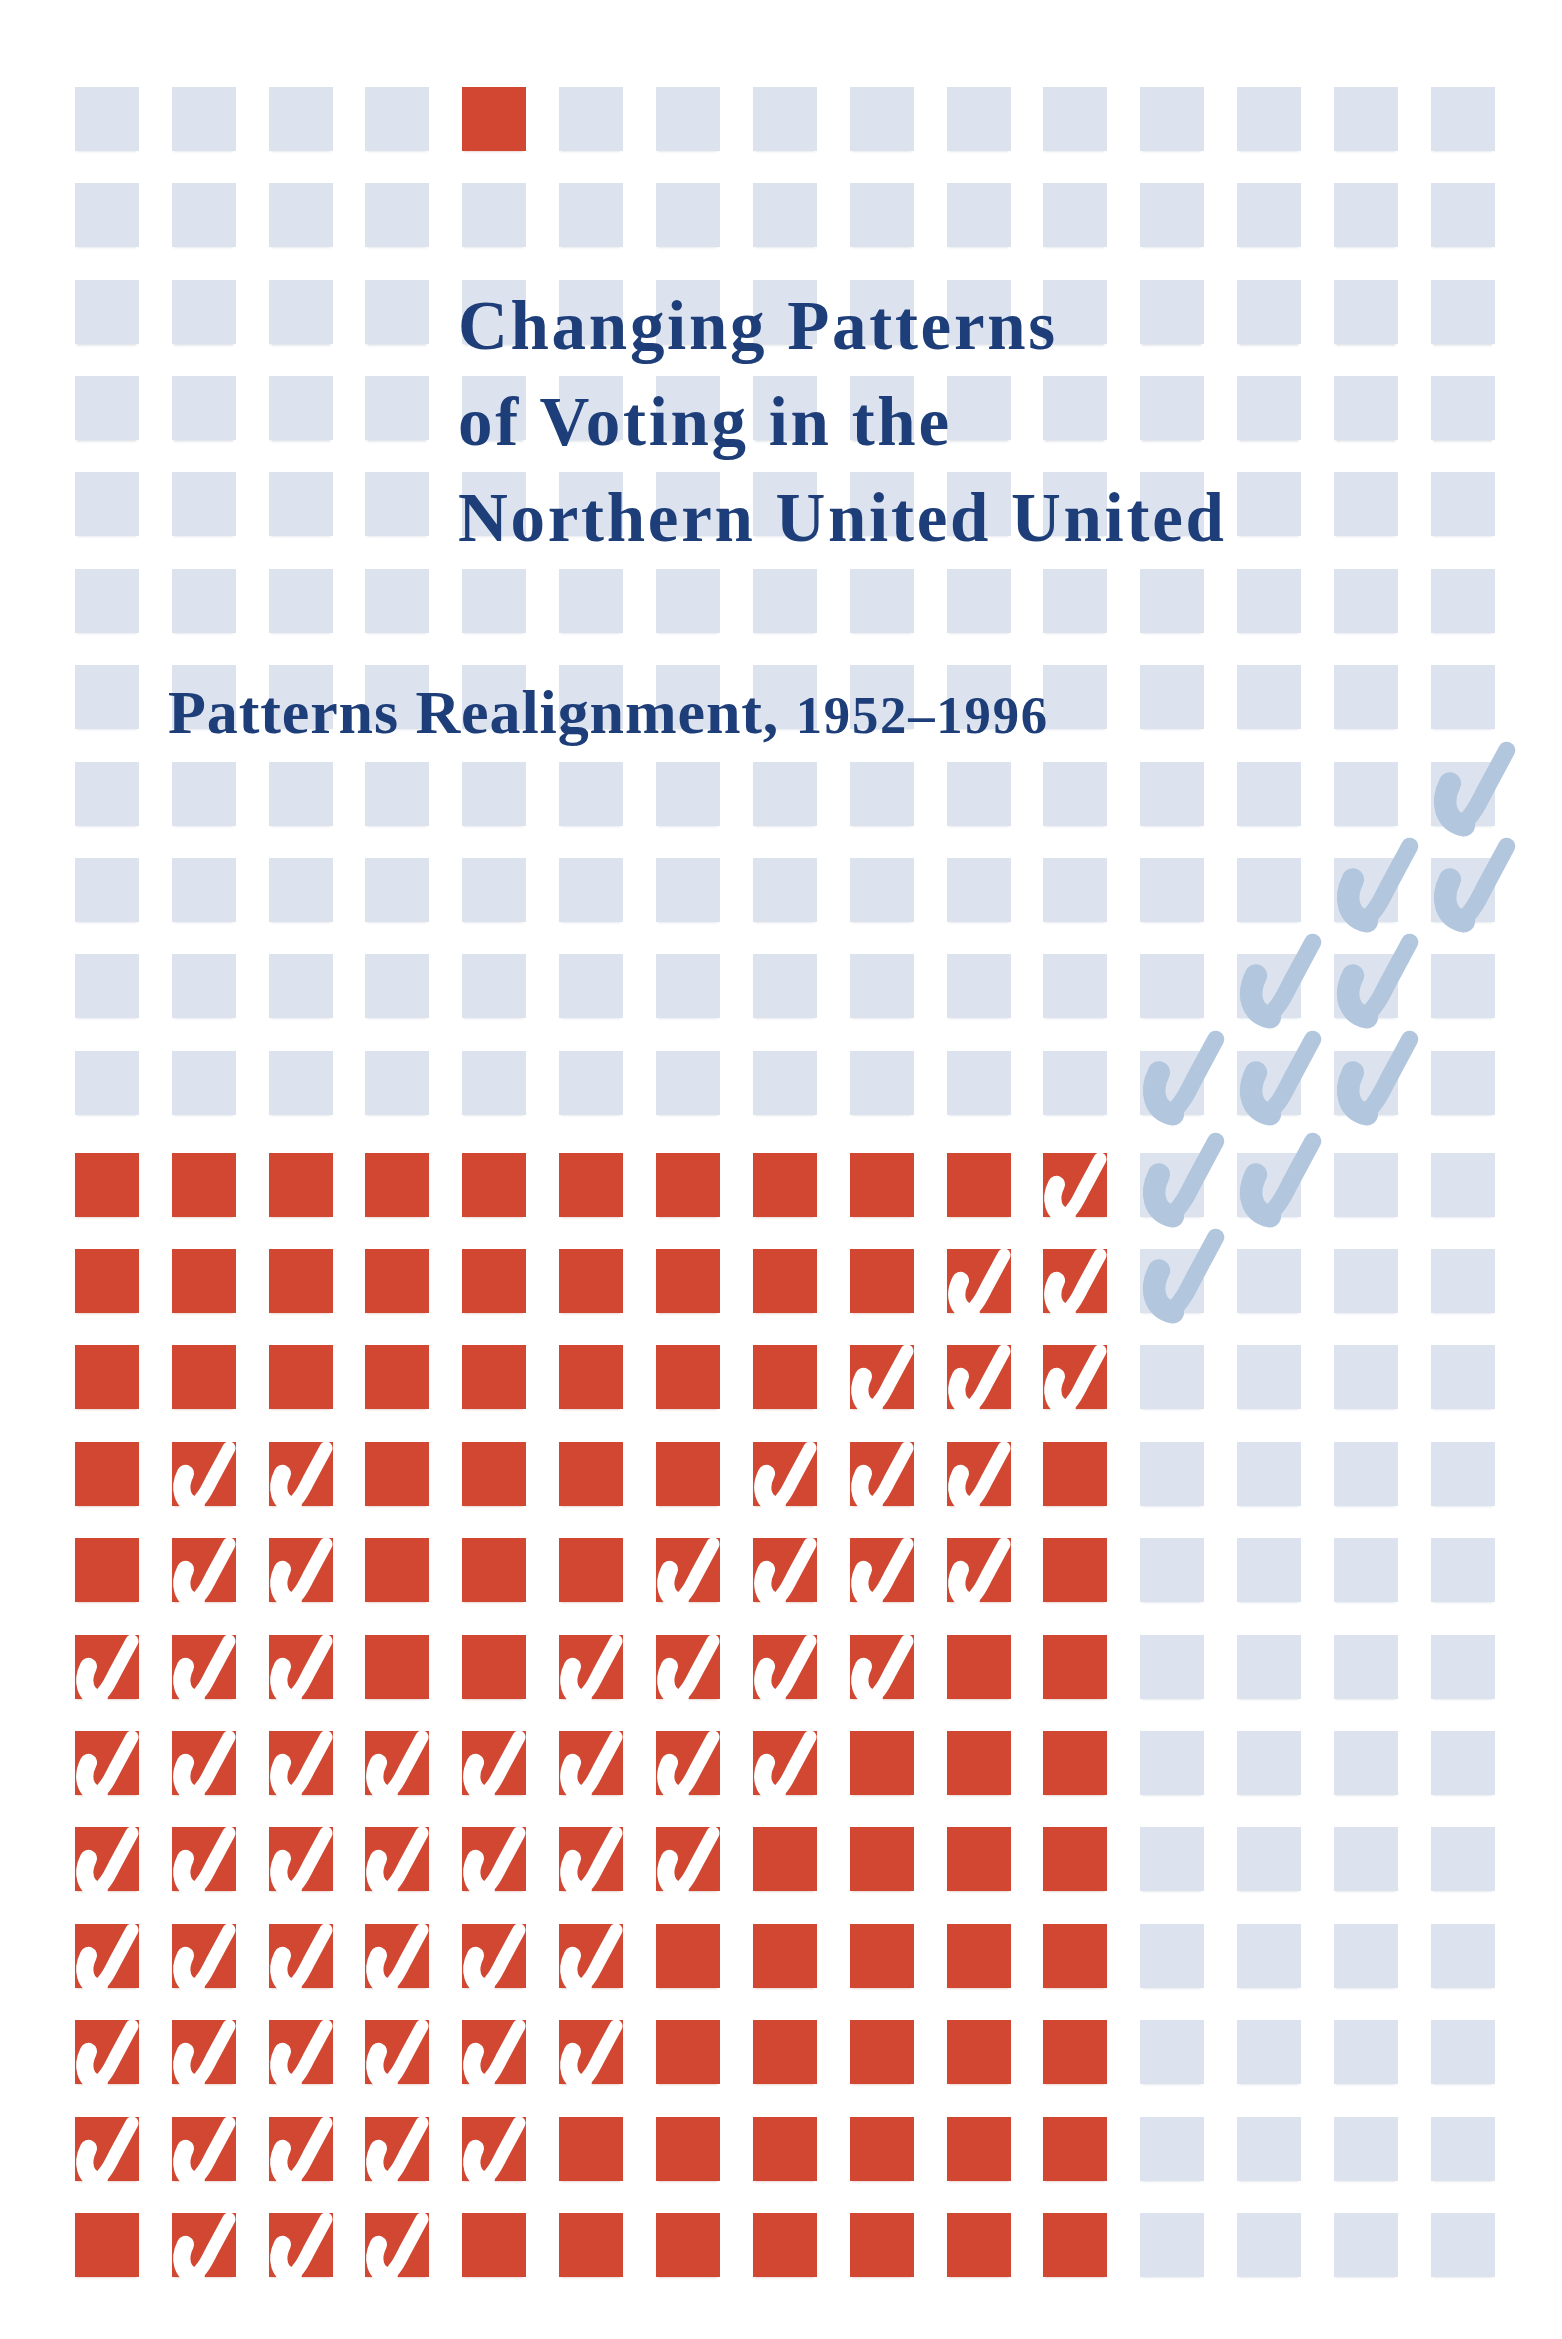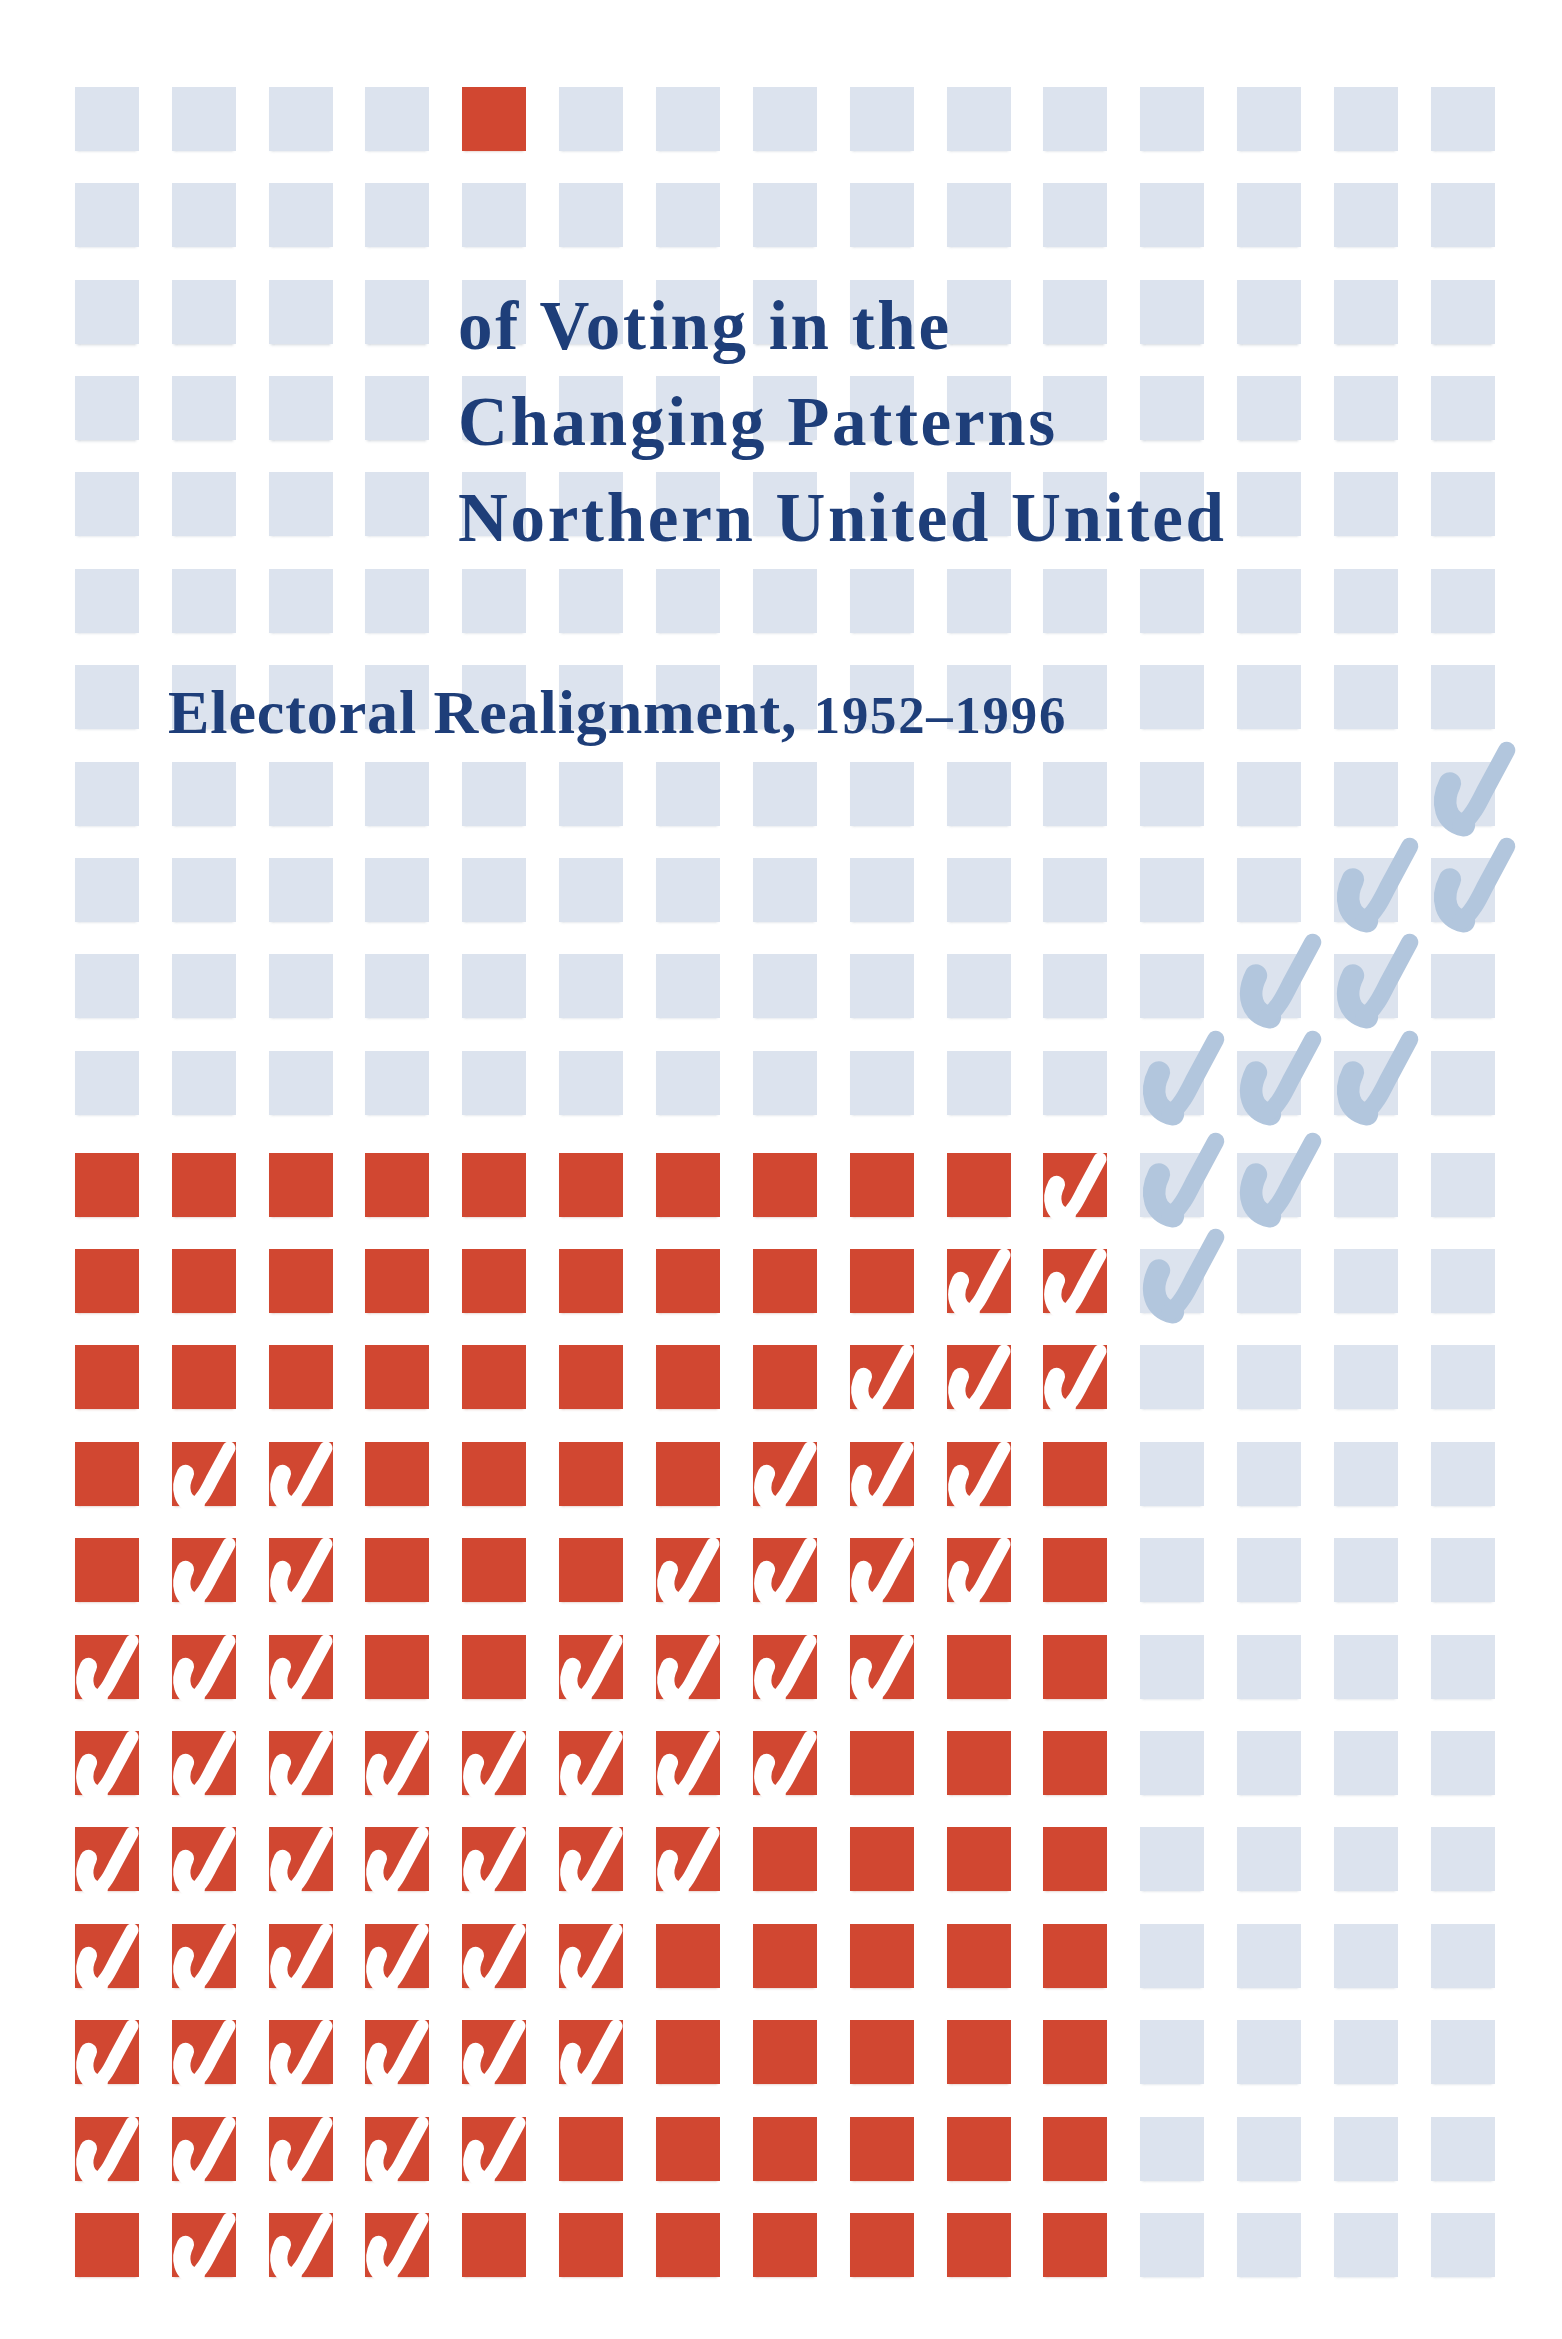--- a/index.html
+++ b/index.html
@@ -790,22 +790,22 @@
       <div class="cell red" style="left:850px;top:2213px;width:64px;height:64px;"></div>
       <div class="cell red" style="left:947px;top:2213px;width:64px;height:64px;"></div>
       <div class="cell red" style="left:1043px;top:2213px;width:64px;height:64px;"></div>
       <div class="cell light" style="left:1140px;top:2213px;width:64px;height:64px;"></div>
       <div class="cell light" style="left:1237px;top:2213px;width:64px;height:64px;"></div>
       <div class="cell light" style="left:1334px;top:2213px;width:64px;height:64px;"></div>
       <div class="cell light" style="left:1431px;top:2213px;width:64px;height:64px;"></div>
     </div>
 
   <div id="title" class="navy">
+    <div>Changing Patterns</div>
     <div>of Voting in the</div>
-    <div>Changing Patterns</div>
     <div>Northern United United</div>
   </div>
 
-  <div id="subtitle" class="navy"><span>Electoral Realignment, </span><span class="years">1952–1996</span></div>
+  <div id="subtitle" class="navy"><span>Patterns Realignment, </span><span class="years">1952–1996</span></div>
 
 
 </div>
 
 
 </body></html>

